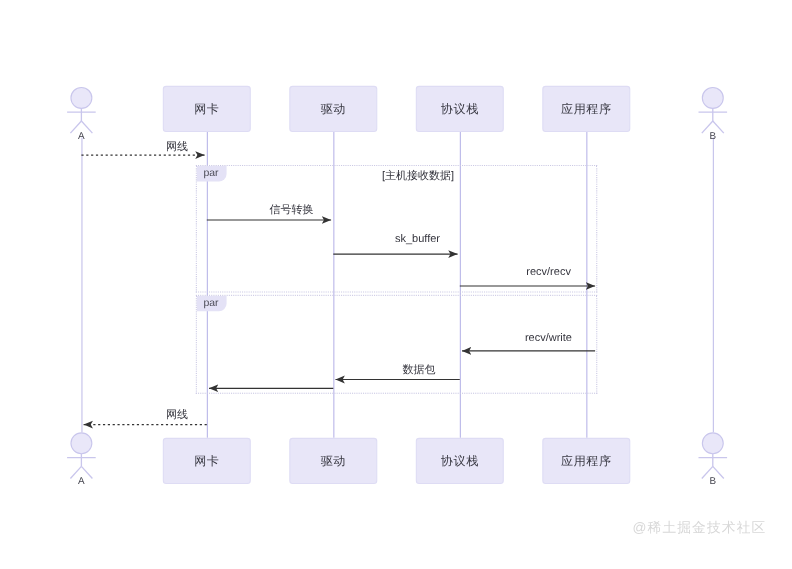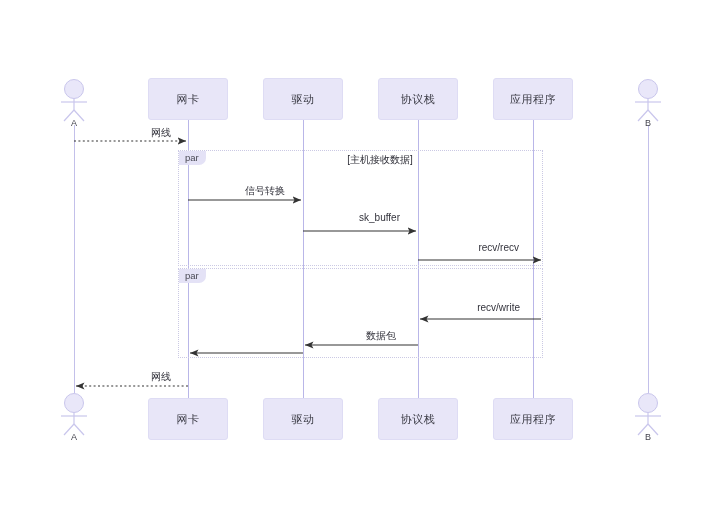--- a/index.html
+++ b/index.html
@@ -195,14 +195,15 @@
   </svg>
 
   <div class="msg-label" style="left:91px; top:126px; width:80px;">网线</div>
   <div class="msg-label" style="left:205px; top:184px; width:80px;">信号转换</div>
   <div class="msg-label" style="left:320px; top:212px; width:80px;">sk_buffer</div>
   <div class="msg-label" style="left:439px; top:242px; width:80px;">recv/recv</div>
   <div class="msg-label" style="left:440px; top:302px; width:80px;">recv/write</div>
   <div class="msg-label" style="left:316px; top:329px; width:80px;">数据包</div>
   <div class="msg-label" style="left:91px; top:370px; width:80px;">网线</div>
 
+  <div class="watermark" style="left:575px; top:472px;">@稀土掘金技术社区</div>
 
 </div>
 
 </body></html>

